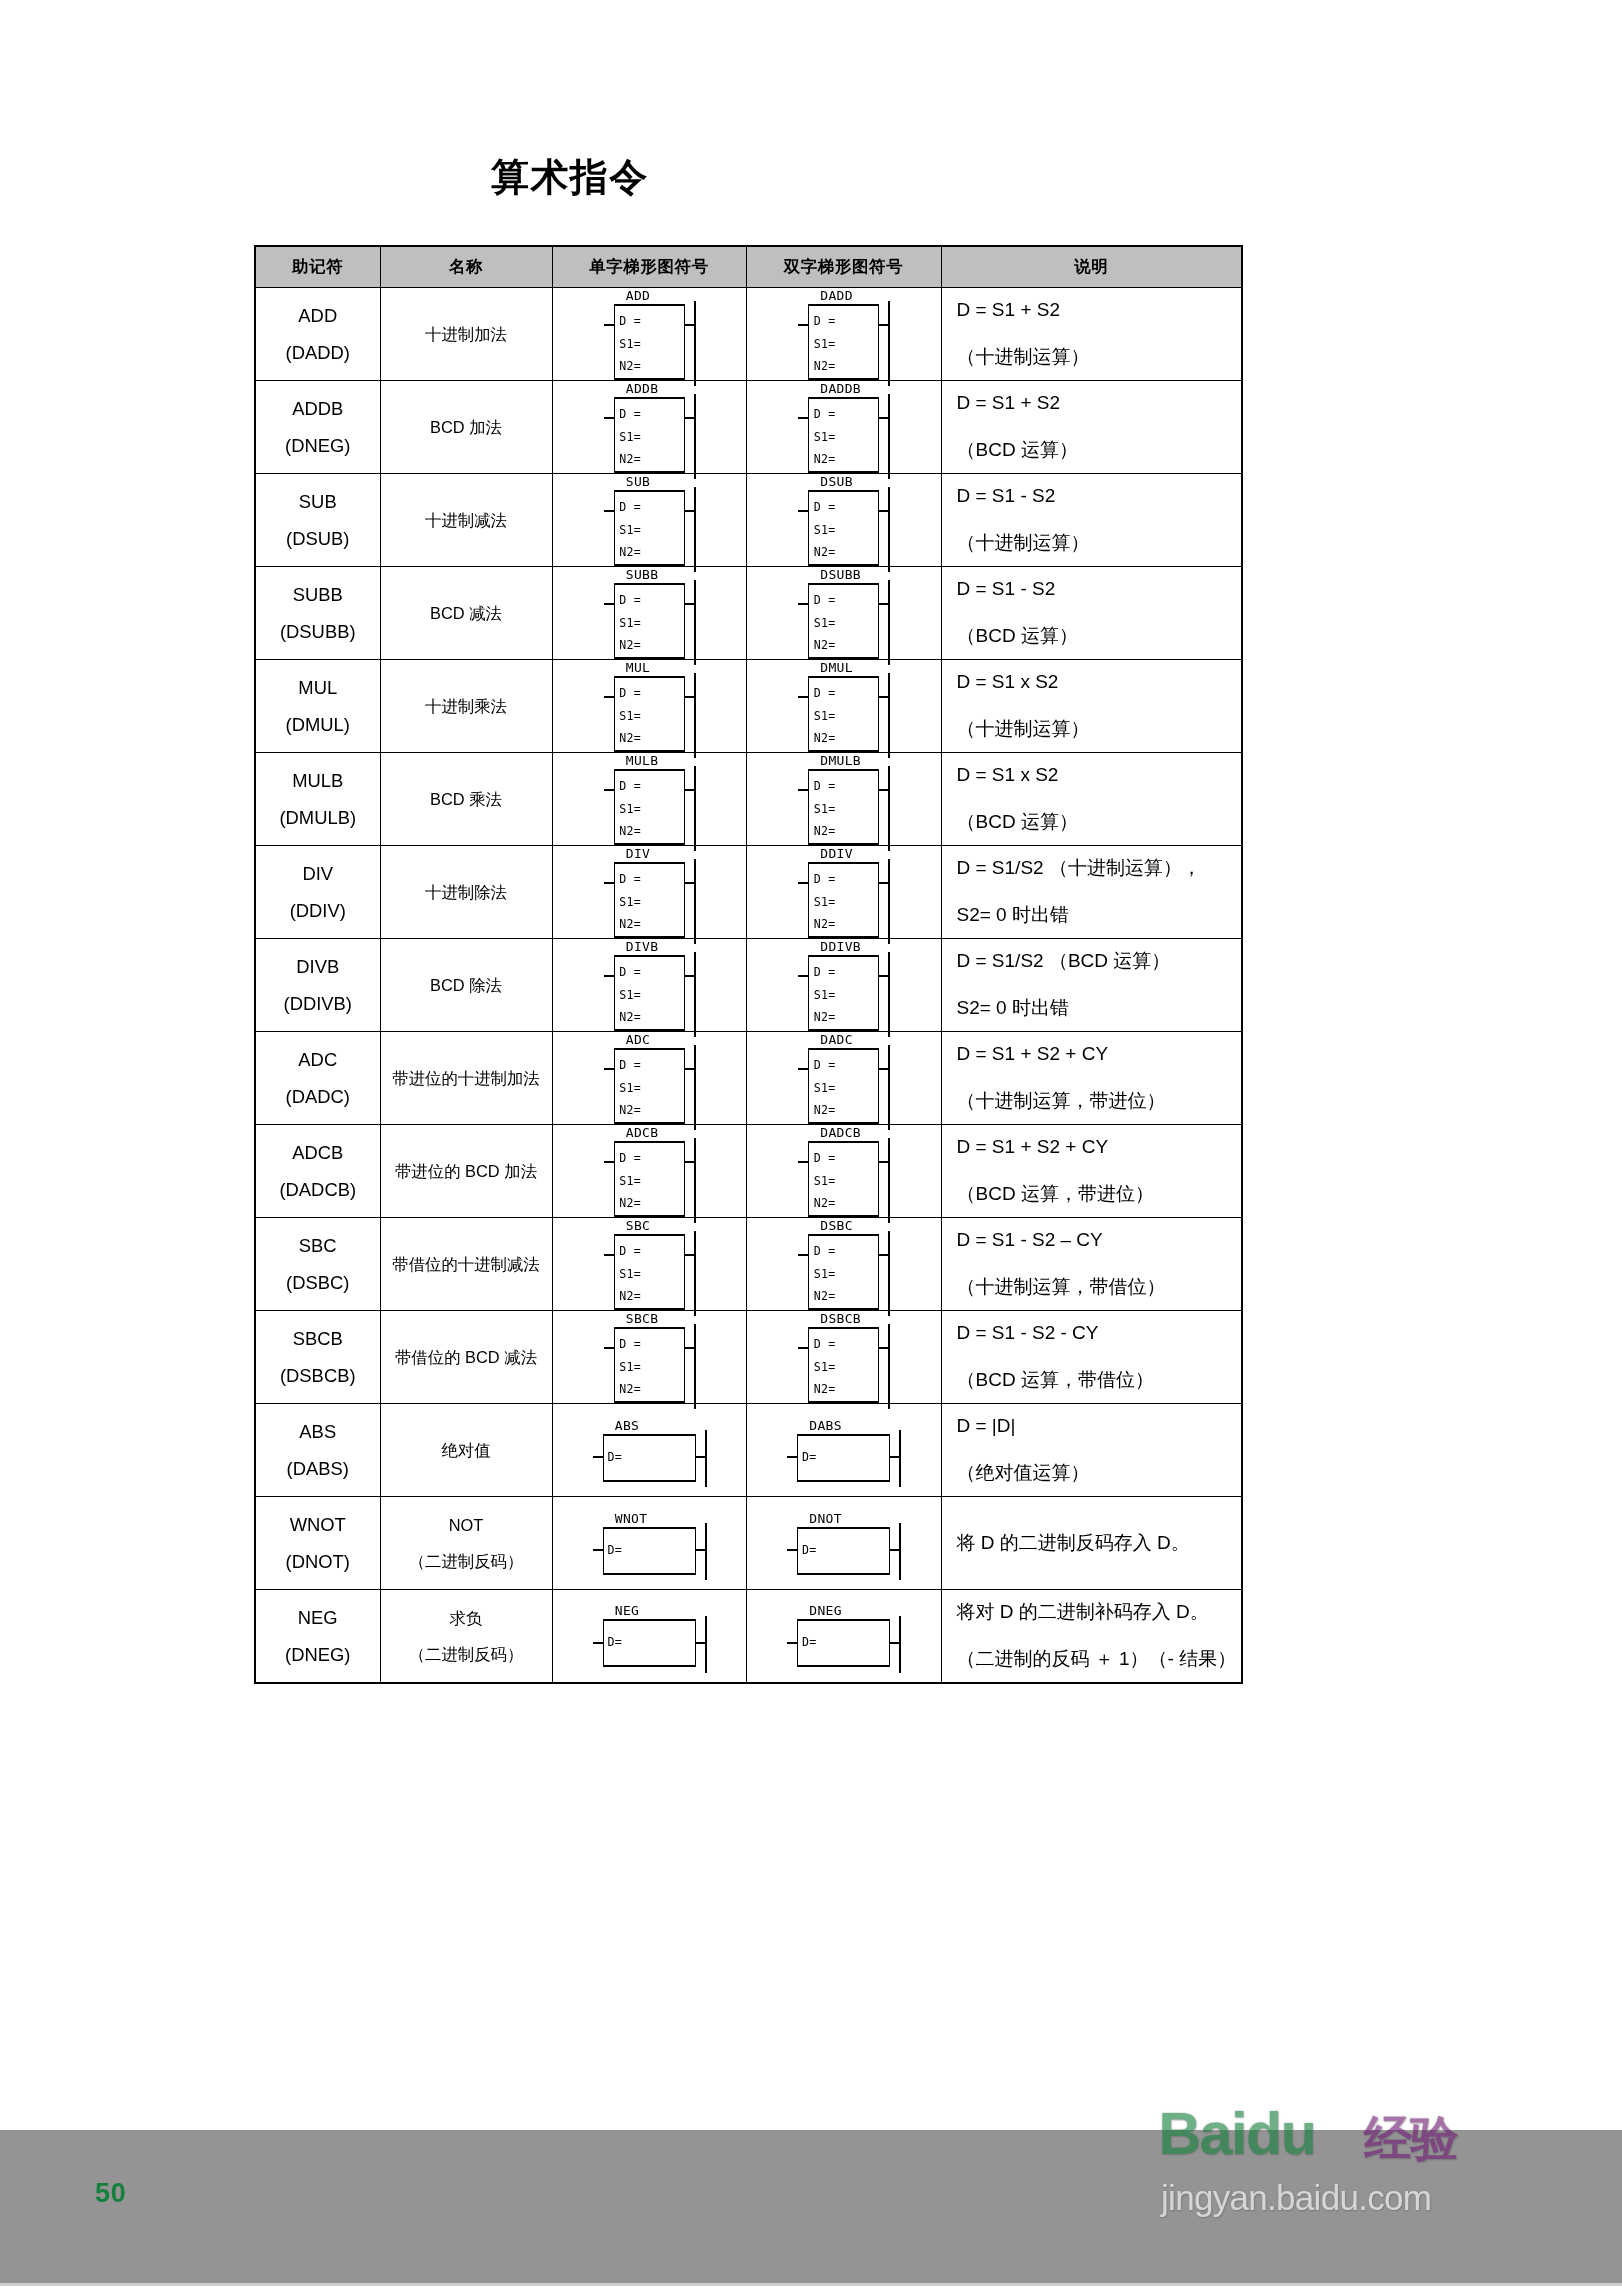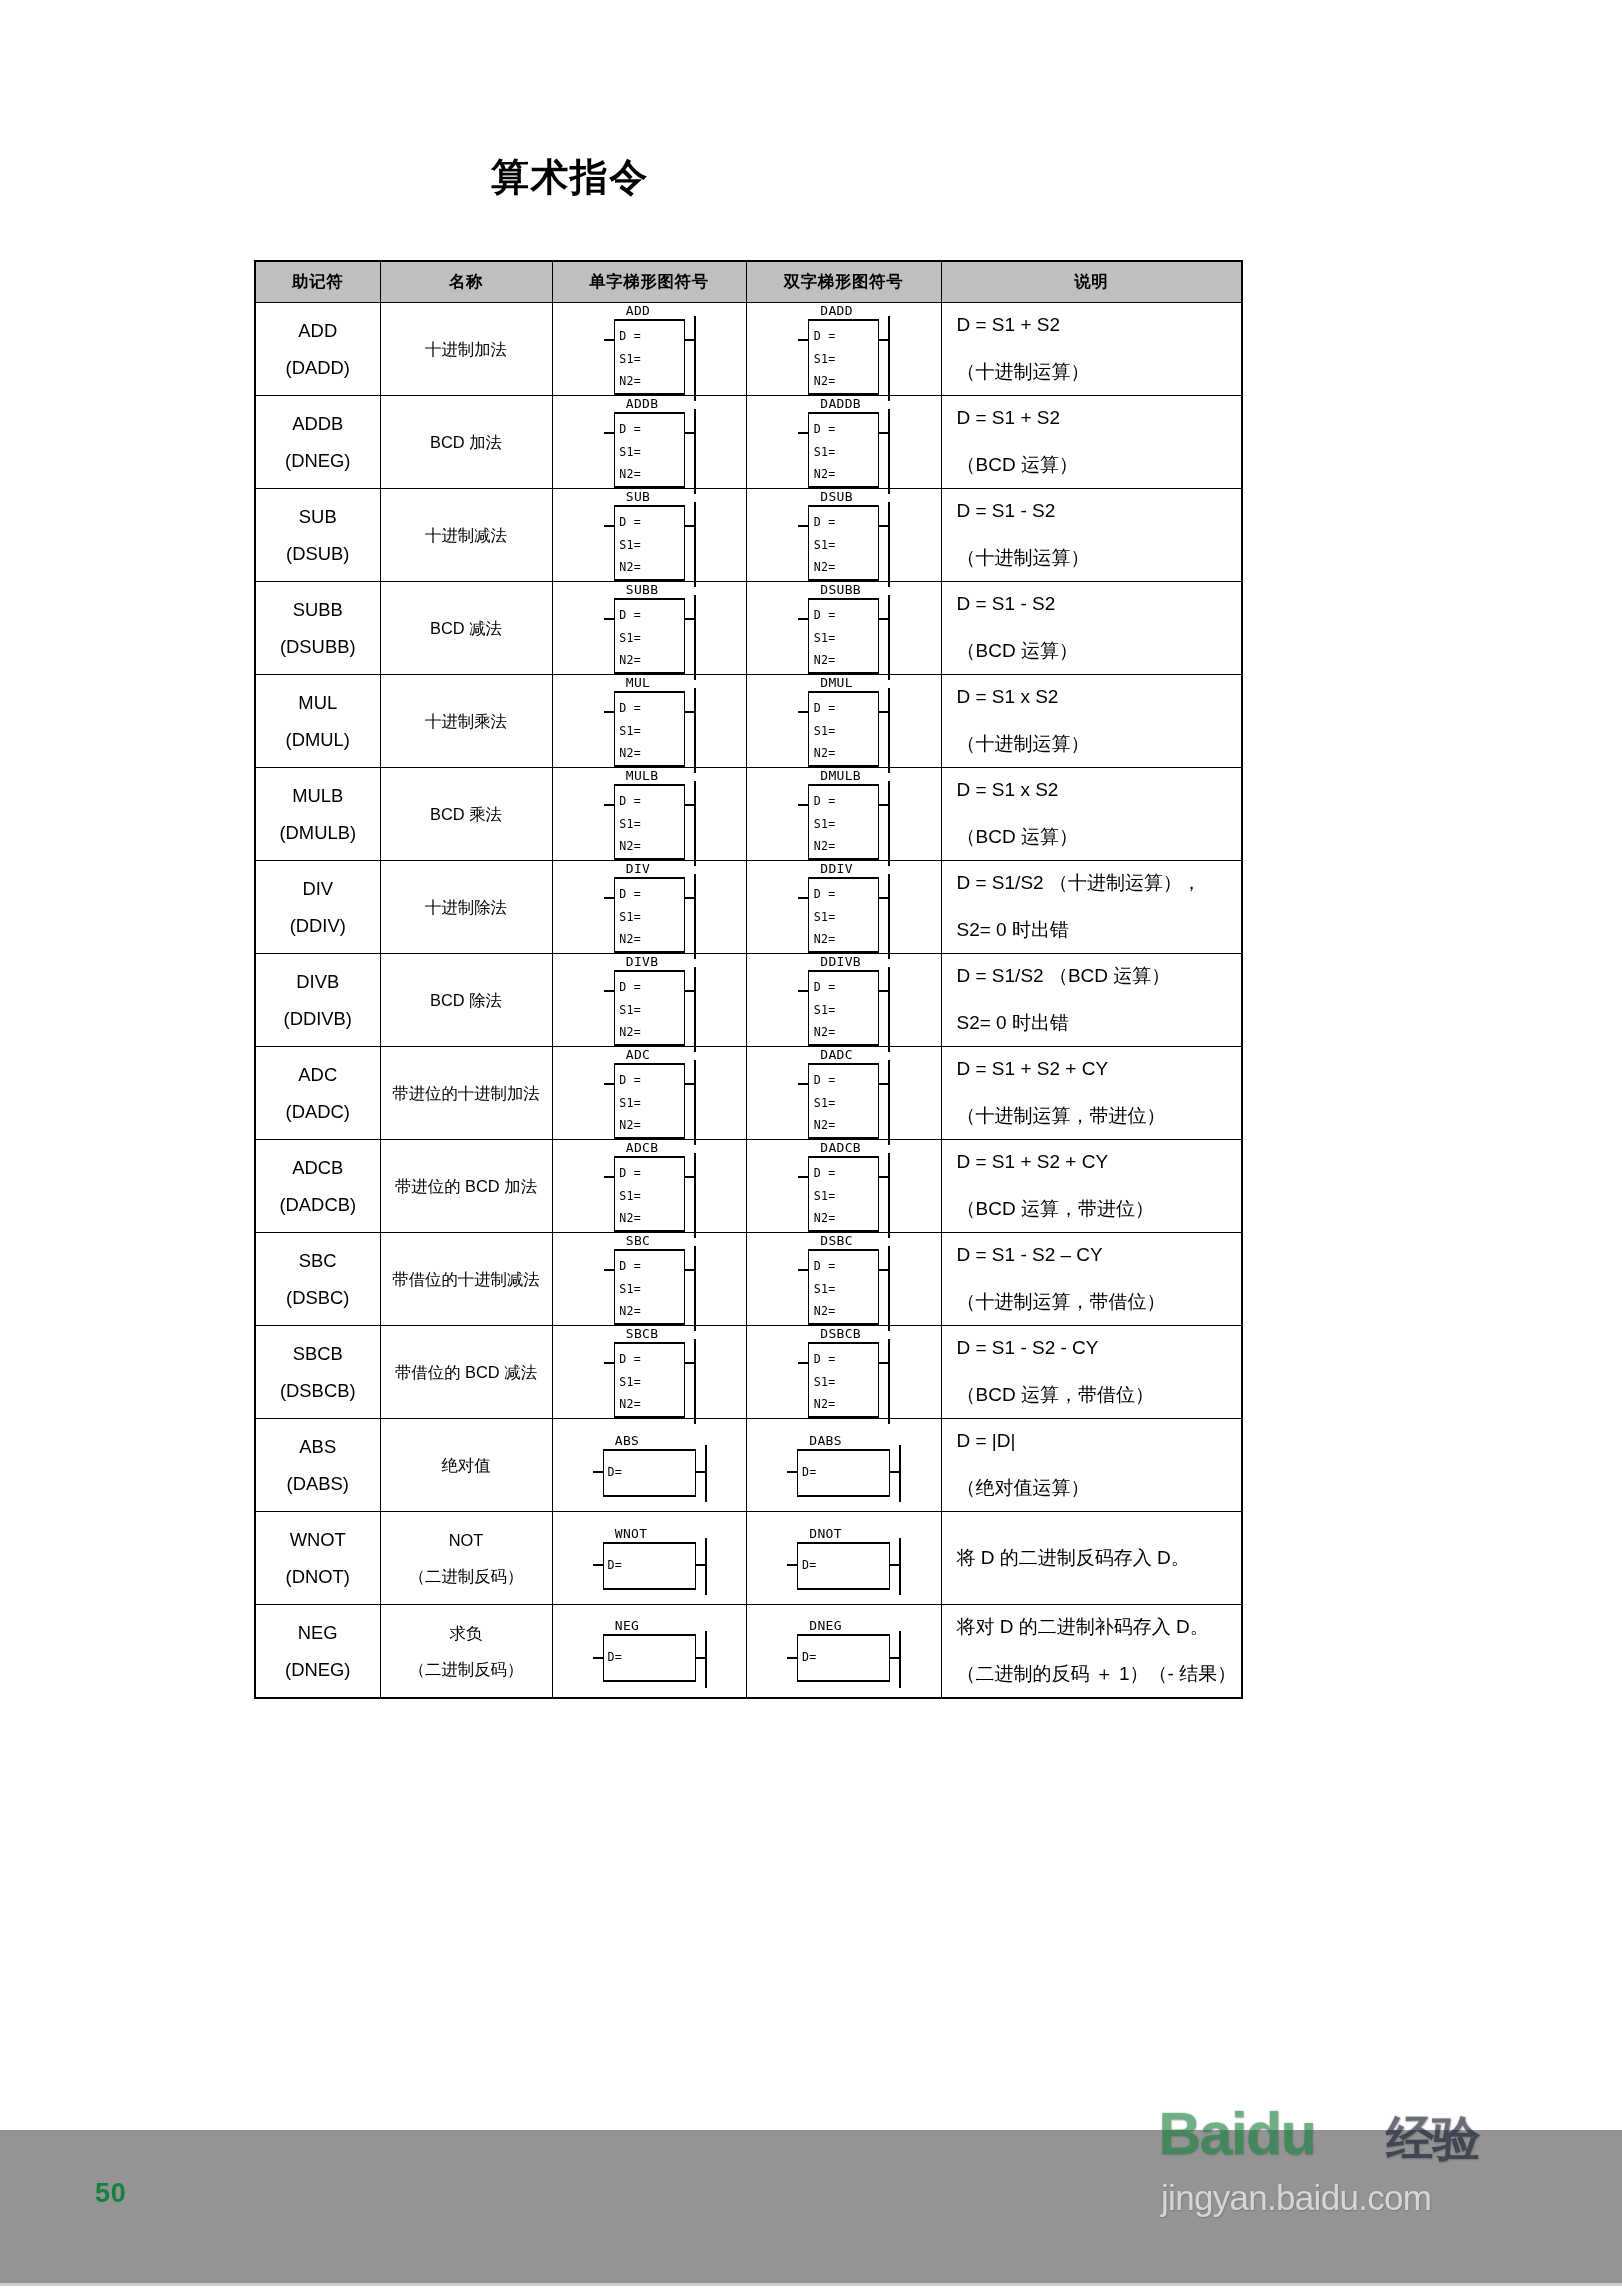--- a/index.html
+++ b/index.html
@@ -32,21 +32,20 @@
   .table-wrap {
     position: absolute;
     left: 254px;
     top: 245px;
     width: 1123px;
   }
   table.instr {
     border-collapse: collapse;
     width: 934px;
     table-layout: fixed;
-    margin-top: 15px;
   }
   table.instr td, table.instr th {
     border: 1.4px solid #000;
     padding: 0;
     vertical-align: middle;
     color: #000;
   }
   table.instr {
     border: 2.7px solid #000;
   }
@@ -215,25 +214,25 @@
     top: 40px;
     font-size: 59px;
     font-weight: bold;
     color: #15803d;
     letter-spacing: -1.4px;
     line-height: 1;
     text-shadow: 0 0 2px rgba(120,120,120,0.9), 0.7px 0.7px 1.4px rgba(90,90,90,0.8);
   }
   .wm-cn {
     position: absolute;
-    left: 248px;
+    left: 226px;
     top: 50px;
     font-size: 48px;
     font-weight: bold;
-    color: #0f172a;
+    color: #701a75;
     letter-spacing: -1.4px;
     line-height: 1;
     text-shadow: 0 0 2px rgba(120,120,120,0.9), 0.7px 0.7px 1.4px rgba(90,90,90,0.8);
   }
   .wm-paw {
     position: absolute;
     left: 158px;
     top: -23px;
     width: 102px;
     height: 89px;

